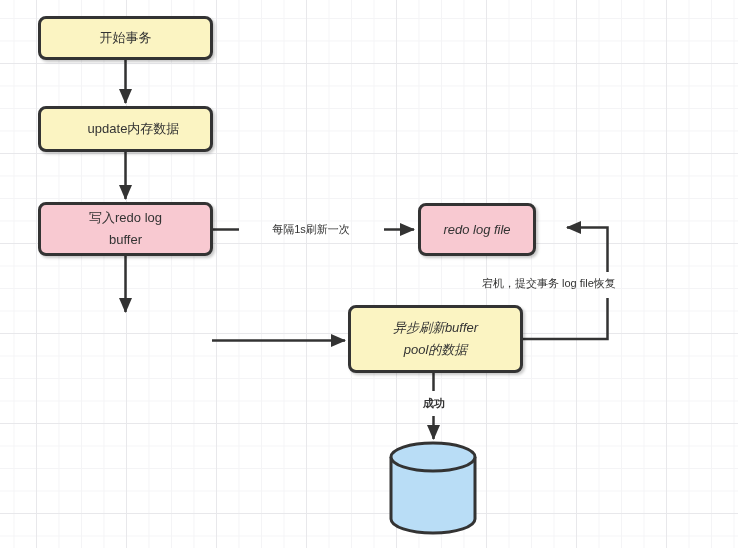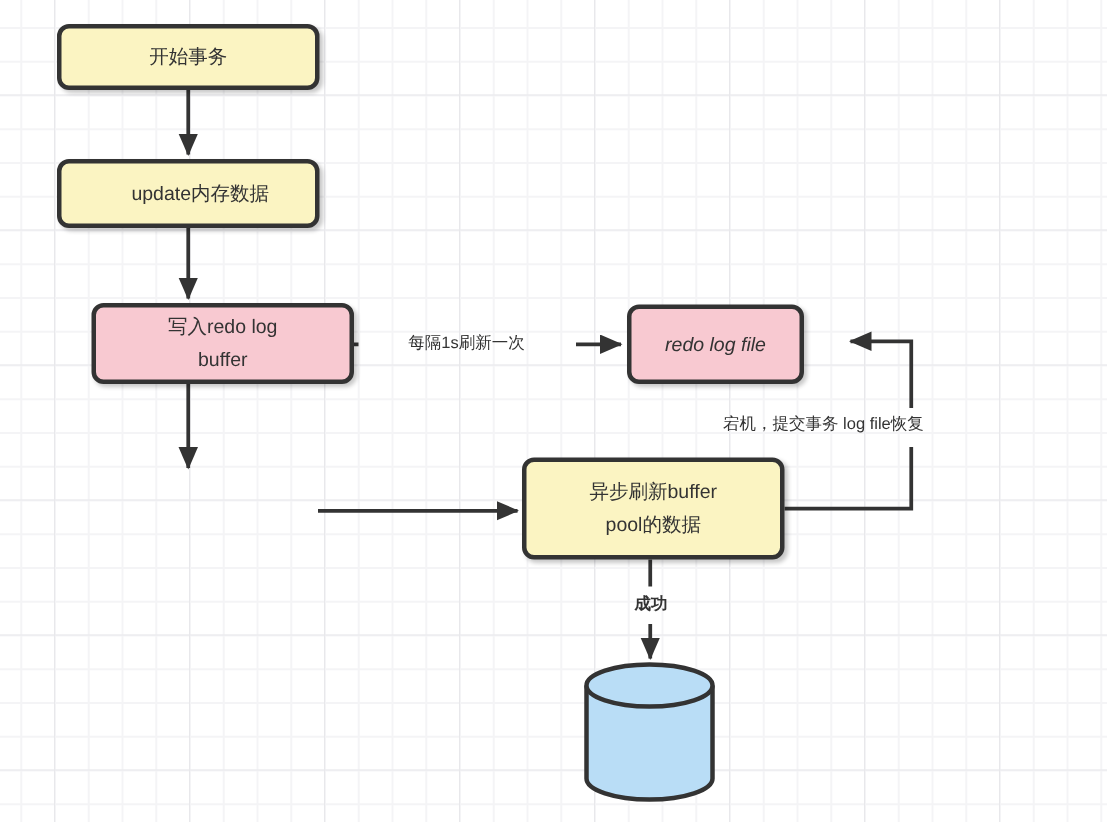--- a/index.html
+++ b/index.html
@@ -32,24 +32,24 @@
   .yellow{background:#fbf4c2;}
   .pink{background:#f8c9d1;}
   .edge-label{
     position:absolute;
     font-size:11px;line-height:21px;color:#333333;
     white-space:nowrap;
   }
   .center{text-align:center;}
   #node-start            {left:38px;  top:16px;  width:175px; height:44px;}
   #node-update           {left:38px;  top:106px; width:175px; height:46px;padding-left:16px;}
-  #node-write-redo-buffer{left:38px;  top:202px; width:175px; height:54px;margin-left:23px;}
+  #node-write-redo-buffer{left:38px;  top:202px; width:175px; height:54px;}
   #node-commit           {left:38px;  top:315px; width:175px; height:47px;}
   #node-redo-log-file    {left:418px; top:203px; width:118px; height:53px;font-style:italic;}
-  #node-async-flush      {left:348px; top:305px; width:175px; height:68px;}
+  #node-async-flush      {left:348px; top:305px; width:175px; height:68px;font-style:italic;}
   #label-flush-interval  {left:236px; top:219px; width:150px;}
   #label-crash-recover   {left:482px; top:273px; width:252px;}
   #label-success         {left:408px; top:393px; width:52px;font-weight:bold;}
   #database-cylinder     {position:absolute; left:387px; top:440px;}
 </style>
 </head>
 <body>
 
 <div id="canvas">
 

